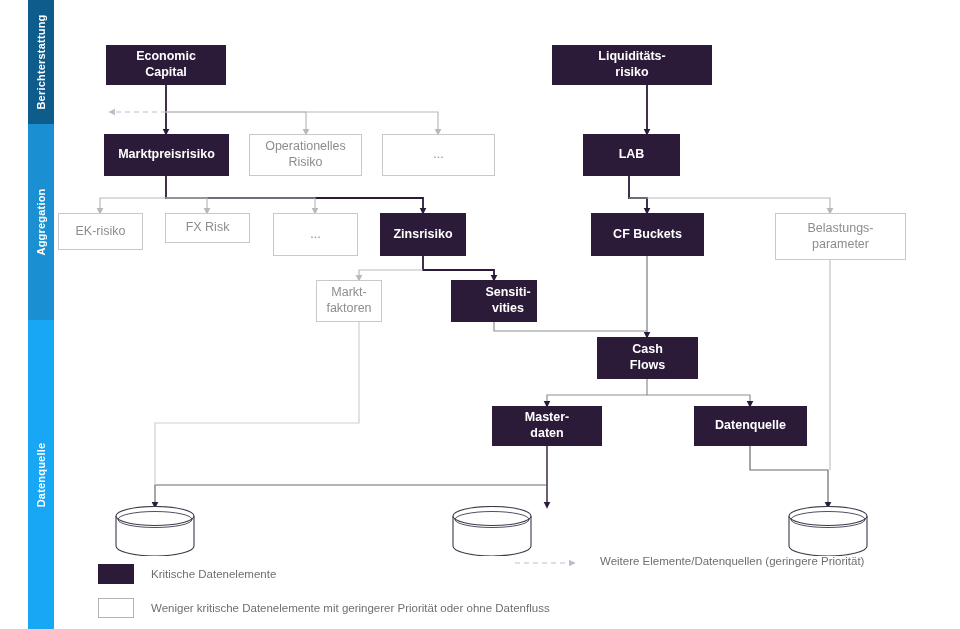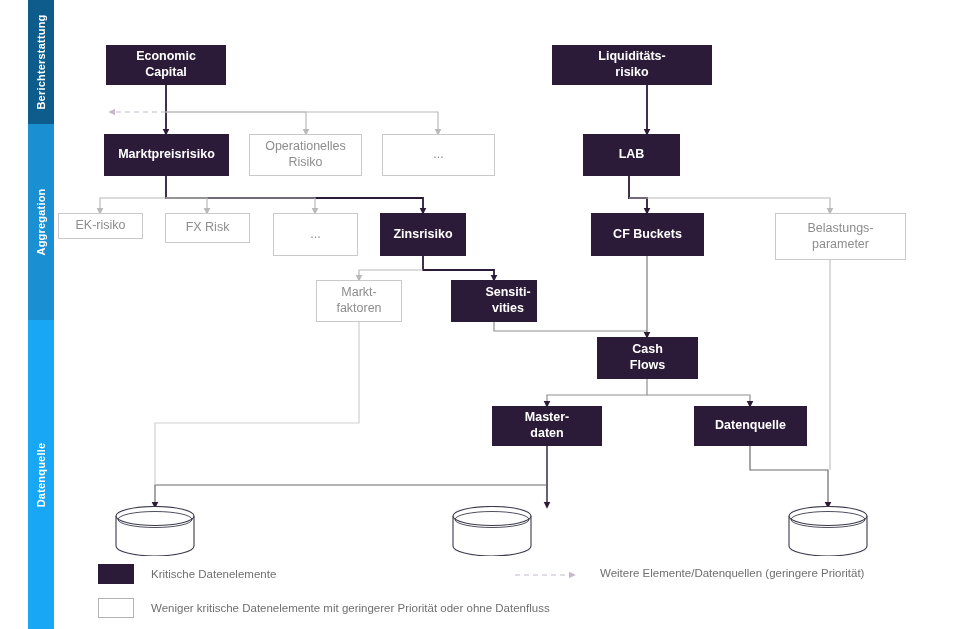--- a/index.html
+++ b/index.html
@@ -173,34 +173,34 @@
 
   <div class="node crit" style="left:104px; top:134px; width:125px; height:42px;">Marktpreisrisiko</div>
 
   <div class="node soft" style="left:249px; top:134px; width:113px; height:42px;">Operationelles
 Risiko</div>
 
   <div class="node soft" style="left:382px; top:134px; width:113px; height:42px;">...</div>
 
   <div class="node crit" style="left:583px; top:134px; width:97px; height:42px;">LAB</div>
 
-  <div class="node soft" style="left:58px; top:213px; width:85px; height:26px;">EK-risiko</div>
+  <div class="node soft" style="left:58px; top:213px; width:85px; height:37px;">EK-risiko</div>
 
   <div class="node soft" style="left:165px; top:213px; width:85px; height:30px;">FX Risk</div>
 
   <div class="node soft" style="left:273px; top:213px; width:85px; height:43px;">...</div>
 
   <div class="node crit" style="left:380px; top:213px; width:86px; height:43px;">Zinsrisiko</div>
 
   <div class="node crit" style="left:591px; top:213px; width:113px; height:43px;">CF Buckets</div>
 
   <div class="node soft" style="left:775px; top:213px; width:131px; height:47px;">Belastungs-
 parameter</div>
 
-  <div class="node soft" style="left:316px; top:280px; width:86px; height:42px;">Markt-
+  <div class="node soft" style="left:316px; top:280px; width:66px; height:42px;">Markt-
 faktoren</div>
 
   <div class="node crit" style="left:451px; top:280px; width:86px; height:42px;padding-left:28px;">Sensiti-
 vities</div>
 
   <div class="node crit" style="left:597px; top:337px; width:101px; height:42px;">Cash
 Flows</div>
 
   <div class="node crit" style="left:492px; top:406px; width:110px; height:40px;">Master-
 daten</div>
@@ -234,21 +234,21 @@
   <div class="legend-row" style="left:98px; top:564px;">
     <span class="legend-swatch crit"></span>
     <span class="legend-text">Kritische Datenelemente</span>
   </div>
 
   <div class="legend-row" style="left:98px; top:598px;">
     <span class="legend-swatch soft"></span>
     <span class="legend-text">Weniger kritische Datenelemente mit geringerer Priorität oder ohne Datenfluss</span>
   </div>
 
-  <div class="legend-row" style="left:513px; top:567px;justify-content:space-between;">
+  <div class="legend-row" style="left:513px; top:555px;justify-content:space-between;">
     <span class="legend-dash">
       <svg width="70" height="12" viewBox="0 0 70 12" xmlns="http://www.w3.org/2000/svg">
         <defs>
           <marker id="ah-legend" markerWidth="8" markerHeight="8" refX="4.2" refY="4" orient="auto" markerUnits="userSpaceOnUse">
             <path d="M0,0.6 L7,4 L0,7.4 z" fill="#c6b9cd"></path>
           </marker>
         </defs>
         <path d="M2,6 L60,6" fill="none" stroke="#c6b9cd" stroke-width="1.2" stroke-dasharray="5,4" marker-end="url(#ah-legend)"></path>
       </svg>
     </span>

